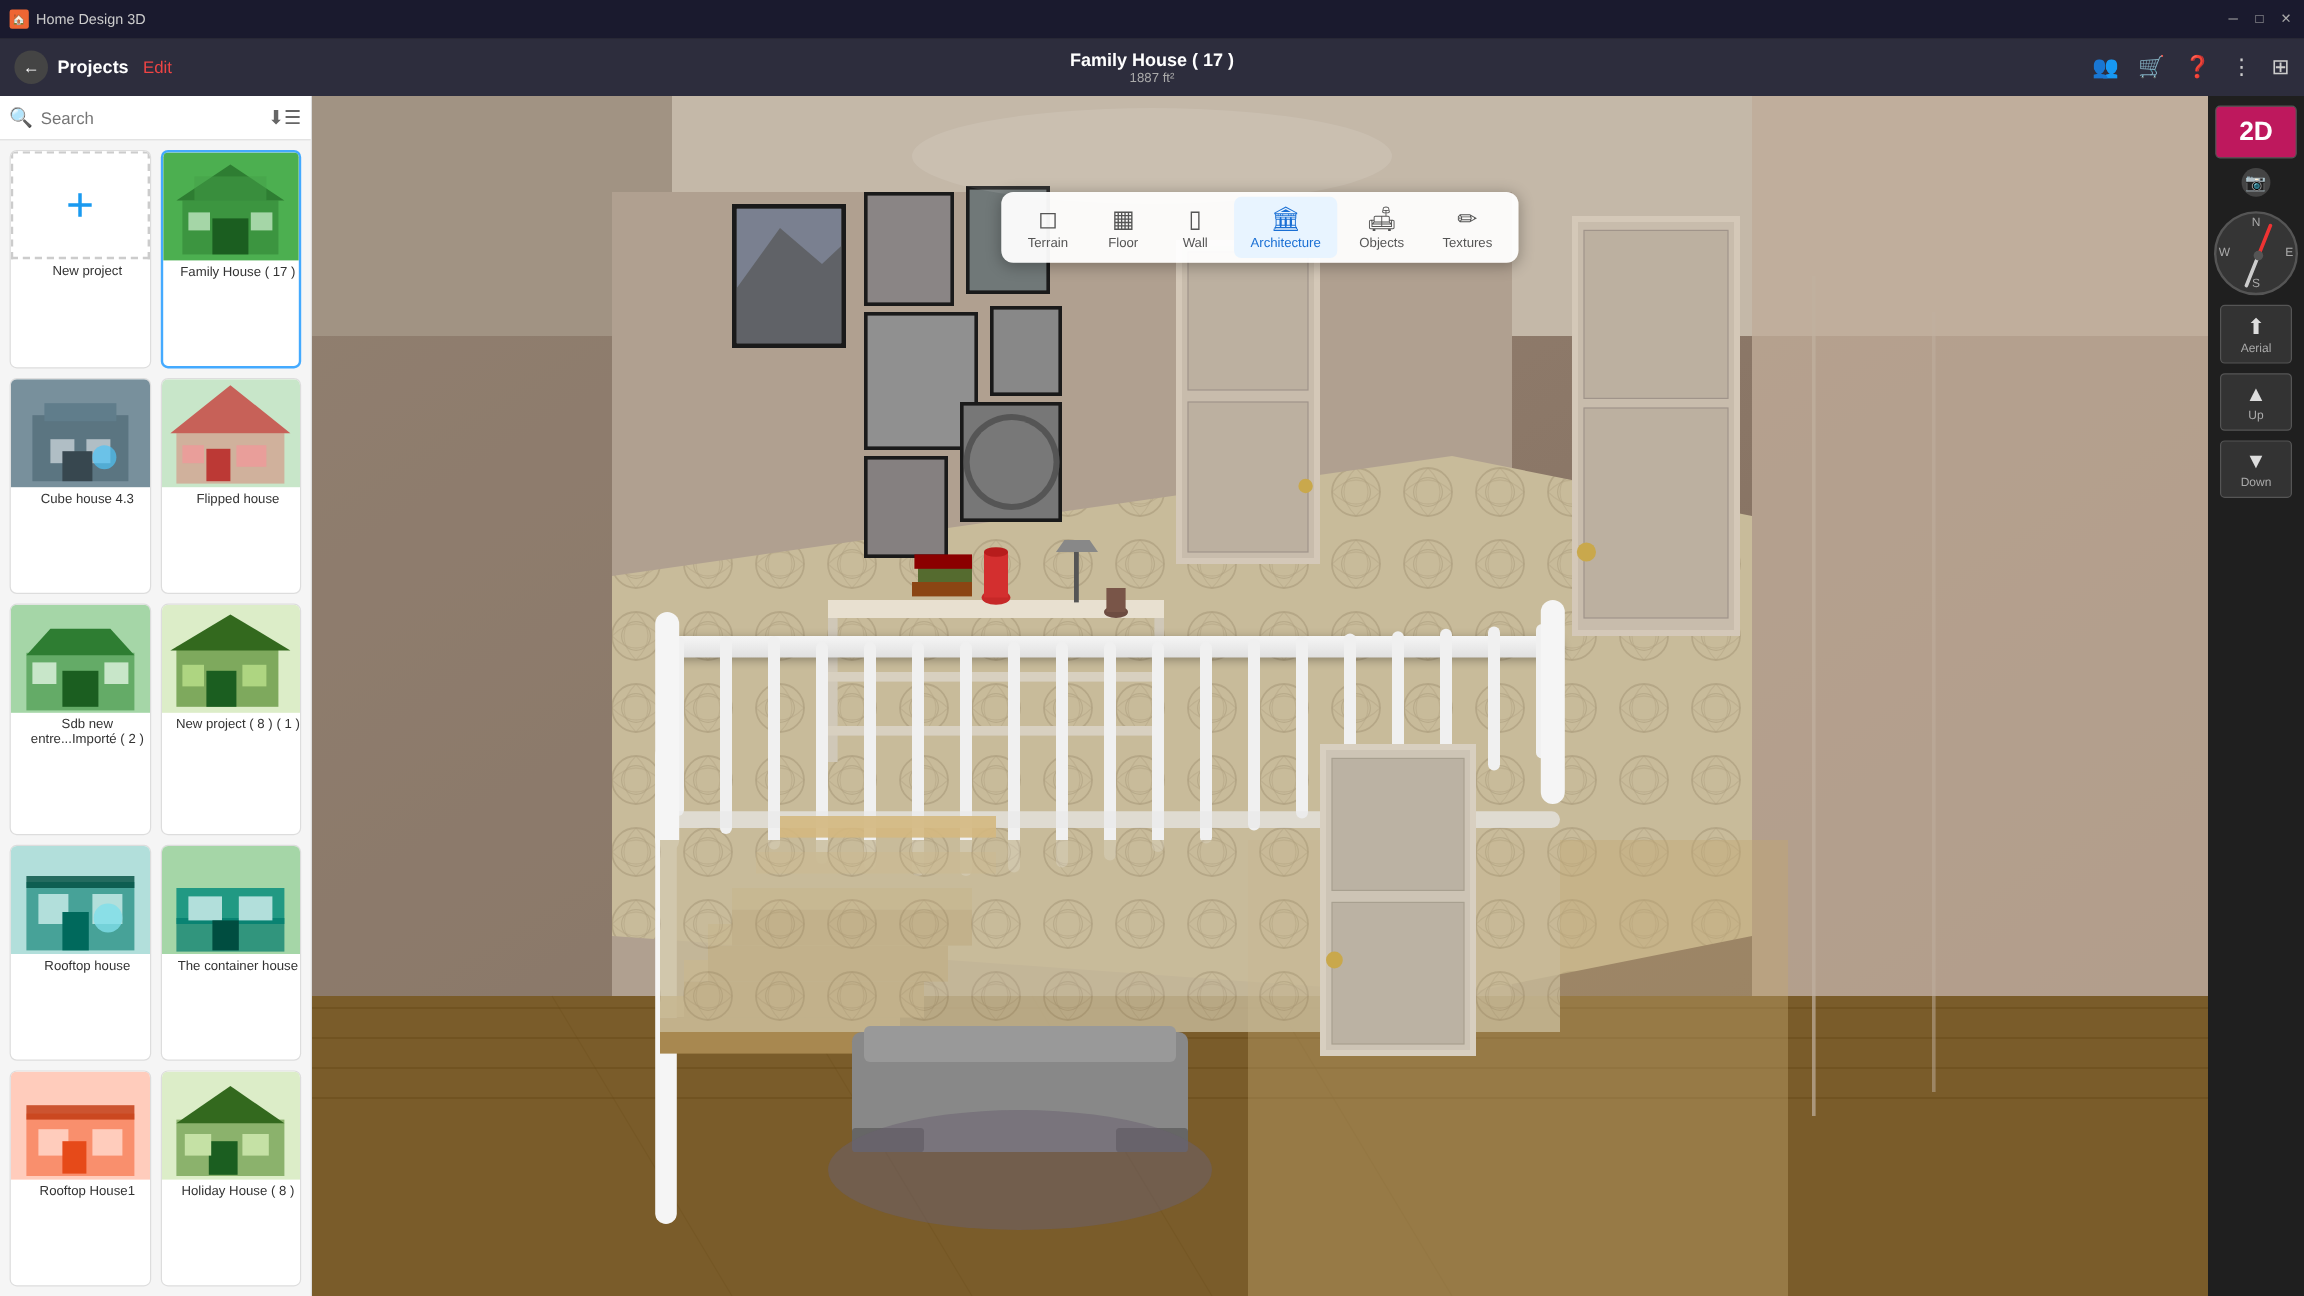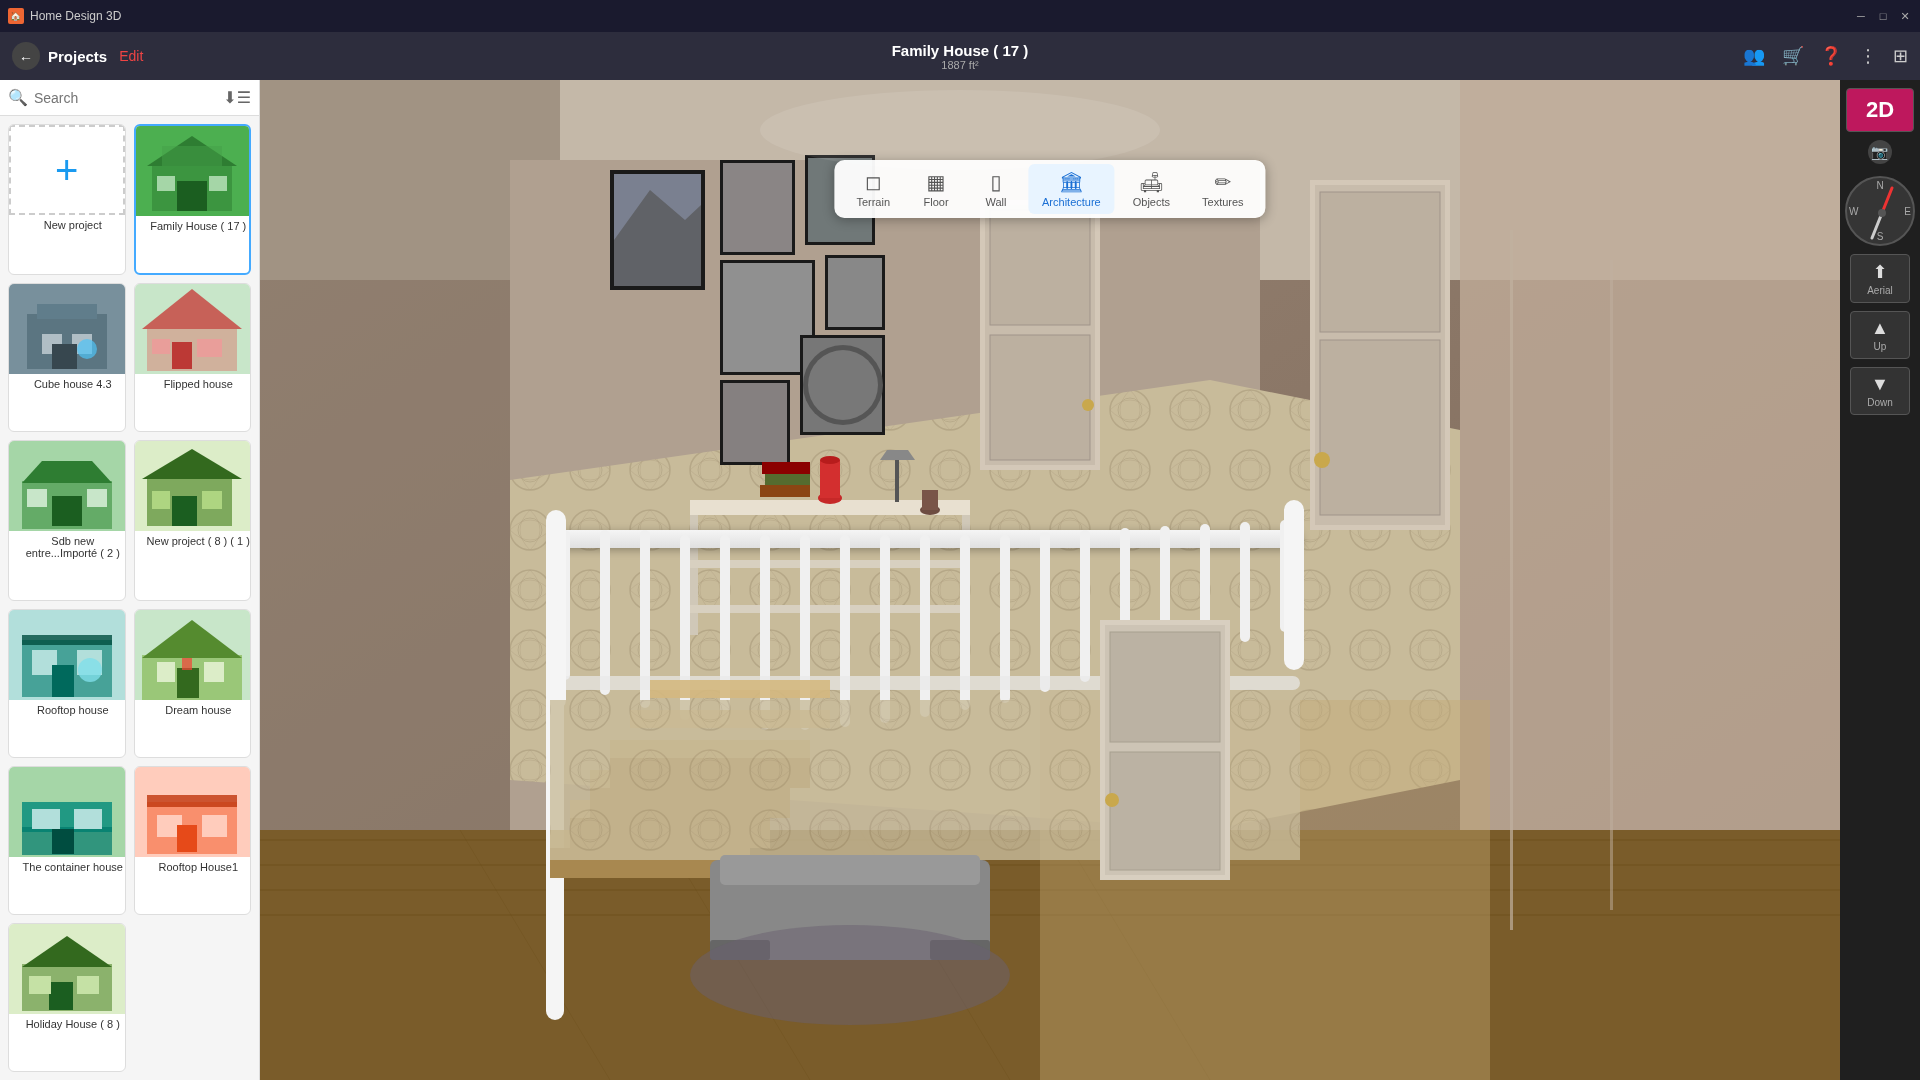--- a/index.html
+++ b/index.html
@@ -354,33 +354,20 @@
             <rect x="5" y="25" width="90" height="10" fill="#004d40" opacity="0.8"></rect>
             <rect x="15" y="40" width="25" height="25" fill="#b2dfdb"></rect>
             <rect x="60" y="40" width="25" height="25" fill="#b2dfdb"></rect>
             <rect x="35" y="55" width="22" height="32" fill="#00695c"></rect>
             <circle cx="73" cy="60" r="12" fill="#80deea" opacity="0.8"></circle>
           </svg>
         </div>
         <div class="project-name">Rooftop house</div>
       </div>
 
-      <div class="project-card">
-        <div class="project-thumb" style="background:#c8e6c9;">
-          <svg viewBox="0 0 100 90" width="110" height="90">
-            <rect x="0" y="45" width="100" height="45" fill="#7cb342" opacity="0.6"></rect>
-            <polygon points="0,48 50,10 100,48" fill="#558b2f"></polygon>
-            <rect x="35" y="58" width="22" height="30" fill="#33691e"></rect>
-            <rect x="62" y="52" width="20" height="20" fill="#dcedc8"></rect>
-            <rect x="15" y="52" width="18" height="20" fill="#dcedc8"></rect>
-            <rect x="40" y="48" width="10" height="12" fill="#f44336" opacity="0.7"></rect>
-          </svg>
-        </div>
-        <div class="project-name">Dream house</div>
-      </div>
 
       <div class="project-card">
         <div class="project-thumb" style="background:#a5d6a7;">
           <svg viewBox="0 0 100 90" width="110" height="90">
             <rect x="5" y="35" width="90" height="30" fill="#00897b" opacity="0.8"></rect>
             <rect x="5" y="60" width="90" height="28" fill="#00796b" opacity="0.7"></rect>
             <rect x="15" y="42" width="28" height="20" fill="#b2dfdb"></rect>
             <rect x="57" y="42" width="28" height="20" fill="#b2dfdb"></rect>
             <rect x="35" y="62" width="22" height="25" fill="#004d40"></rect>
           </svg>

